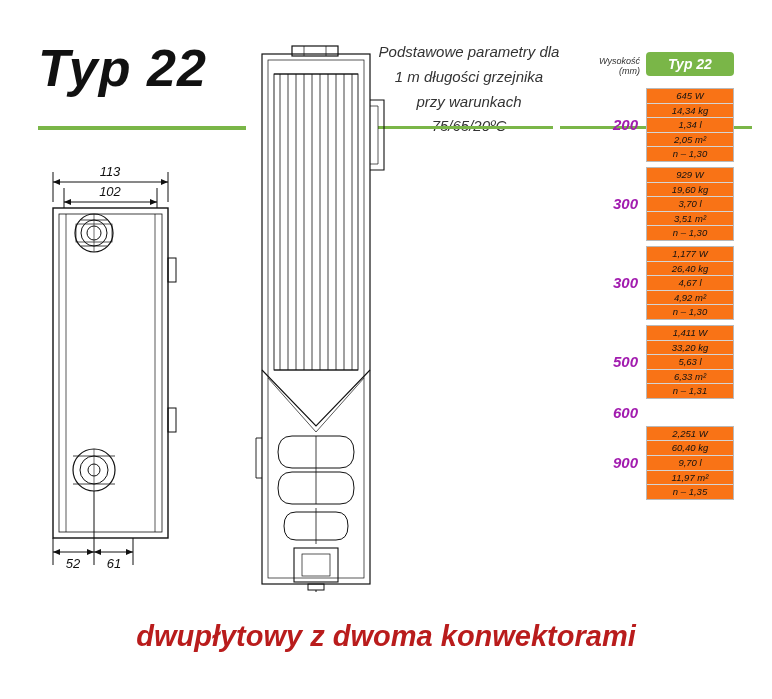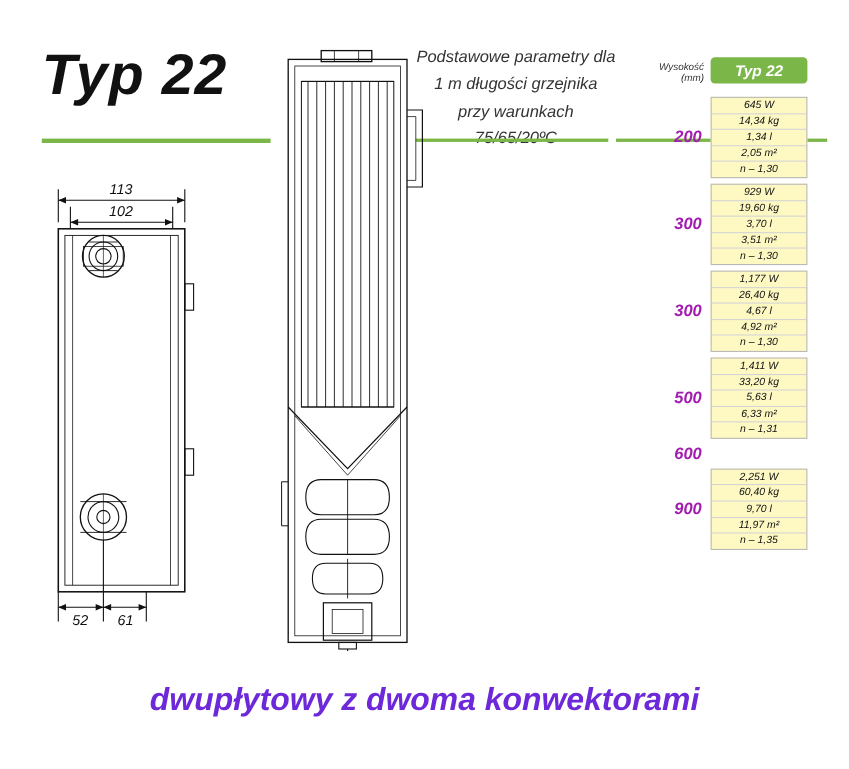--- a/index.html
+++ b/index.html
@@ -72,21 +72,21 @@
 
   
   .caption {
     position: absolute;
     left: 0;
     top: 620px;
     width: 772px;
     text-align: center;
     font-size: 29px;
     font-weight: bold;
-    color: #6d28d9;
+    color: #b91c1c;
   }
 
   
   .table-wrap {
     position: absolute;
     left: 578px;
     top: 52px;
     width: 180px;
   }
   .hdr-row {
@@ -126,21 +126,21 @@
     padding-right: 8px;
     box-sizing: border-box;
     font-size: 15px;
     font-weight: bold;
     color: #a21caf;
   }
   .grp-cells {
     width: 88px;
     border: 1px solid #b9b9b9;
     box-sizing: border-box;
-    background: #fef9c3;
+    background: #f97316;
   }
   .cell {
     height: 13.6px;
     line-height: 13.6px;
     border-bottom: 1px solid #d4d4d4;
     text-align: center;
     font-size: 9.5px;
     color: #111;
   }
   .cell:last-child { border-bottom: none; }

